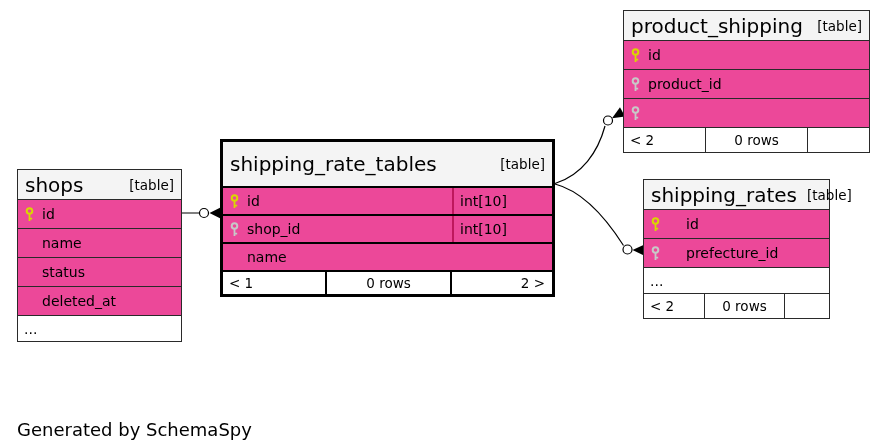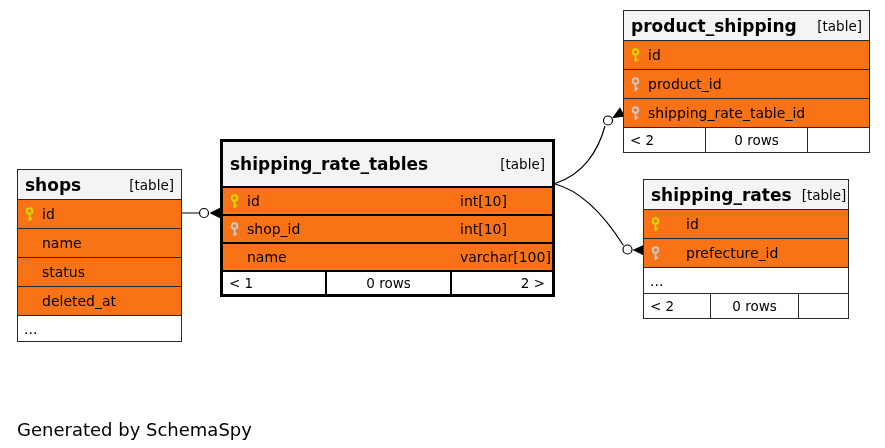--- a/index.html
+++ b/index.html
@@ -8,33 +8,33 @@
   :root{--border:#2a2a2a;--header-bg:#f4f4f4;--pk:#d8d800;--fk:#c8c8c8}
 
   svg.connectors{position:absolute;left:0;top:0;z-index:1}
 
   .tbl{position:absolute;z-index:2;background:#fff;border:1px solid var(--border)}
   .tbl.em{border:3px solid #000}
 
   .t-head{height:29px;display:flex;align-items:center;justify-content:space-between;
           background:var(--header-bg);padding:0 7px;white-space:nowrap}
   .em .t-head{height:44px}
-  .t-title{font-weight:bold;font-size:17px}
+  .t-title{font-weight:normal;font-size:20px}
   .t-tag{font-size:13.5px;margin-left:10px}
 
-  .t-row{height:29px;border-top:1px solid var(--border);display:flex;align-items:center;background:#f97316}
+  .t-row{height:29px;border-top:1px solid var(--border);display:flex;align-items:center;background:#ec4899}
   .em .t-row{height:28px;border-top:2px solid #000}
   .key-slot{width:9px;margin-left:7px;display:flex;align-items:center;flex:none}
   .key-slot.pk{color:var(--pk)}
   .key-slot.fk{color:var(--fk)}
   .col-name{font-size:14px;margin-left:8px;white-space:nowrap}
   .gapwide .col-name{margin-left:26px}
 
   .col-main{display:flex;align-items:center;width:229px;align-self:stretch}
-  .col-type{border-left:2px solid #f97316;align-self:stretch;display:flex;align-items:center;
+  .col-type{border-left:2px solid #be185d;align-self:stretch;display:flex;align-items:center;
             padding-left:6px;font-size:14px;flex:1;white-space:nowrap}
 
   .t-ellipsis{height:26px;border-top:1px solid var(--border);display:flex;align-items:center;
               padding-left:6px;font-size:14px}
 
   .t-foot{height:25px;border-top:1px solid var(--border);display:flex;align-items:stretch;
           font-size:13.5px;white-space:nowrap}
   .em .t-foot{height:24px;border-top:2px solid #000}
   .fc{display:flex;align-items:center;justify-content:center}
   .fc.l{justify-content:flex-start;padding-left:6px}
@@ -121,21 +121,20 @@
       </span>
       <span class="col-name">shop_id</span>
     </span>
     <span class="col-type">int[10]</span>
   </div>
   <div class="t-row">
     <span class="col-main">
       <span class="key-slot"></span>
       <span class="col-name">name</span>
     </span>
-    <span class="col-type">varchar[100]</span>
   </div>
   <div class="t-foot">
     <span class="fc l" style="width:102px">&lt; 1</span>
     <span class="fc" style="width:125px">0 rows</span>
     <span class="fc r" style="width:102px">2 &gt;</span>
   </div>
 </div>
 
 <div class="tbl" style="left:623px;top:10px;width:247px">
   <div class="t-head">
@@ -160,30 +159,29 @@
     </span>
     <span class="col-name">product_id</span>
   </div>
   <div class="t-row">
     <span class="key-slot fk">
       <svg viewBox="0 0 9 15" width="9" height="15">
           <circle cx="4.5" cy="4" r="2.8" fill="none" stroke="currentColor" stroke-width="2"></circle>
           <path d="M4.5 6.8 L4.5 14 M4.5 11.6 L7.2 11.6" stroke="currentColor" stroke-width="1.8" fill="none"></path>
         </svg>
     </span>
-    <span class="col-name">shipping_rate_table_id</span>
   </div>
   <div class="t-foot">
     <span class="fc l" style="width:81px">&lt; 2</span>
     <span class="fc" style="width:102px">0 rows</span>
     <span class="fc" style="width:62px"></span>
   </div>
 </div>
 
-<div class="tbl gapwide" style="left:643px;top:179px;width:206px">
+<div class="tbl gapwide" style="left:643px;top:179px;width:187px">
   <div class="t-head">
     <span class="t-title">shipping_rates</span>
     <span class="t-tag">[table]</span>
   </div>
   <div class="t-row">
     <span class="key-slot pk">
       <svg viewBox="0 0 9 15" width="9" height="15">
           <circle cx="4.5" cy="4" r="2.8" fill="none" stroke="currentColor" stroke-width="2"></circle>
           <path d="M4.5 6.8 L4.5 14 M4.5 11.6 L7.2 11.6" stroke="currentColor" stroke-width="1.8" fill="none"></path>
         </svg>

